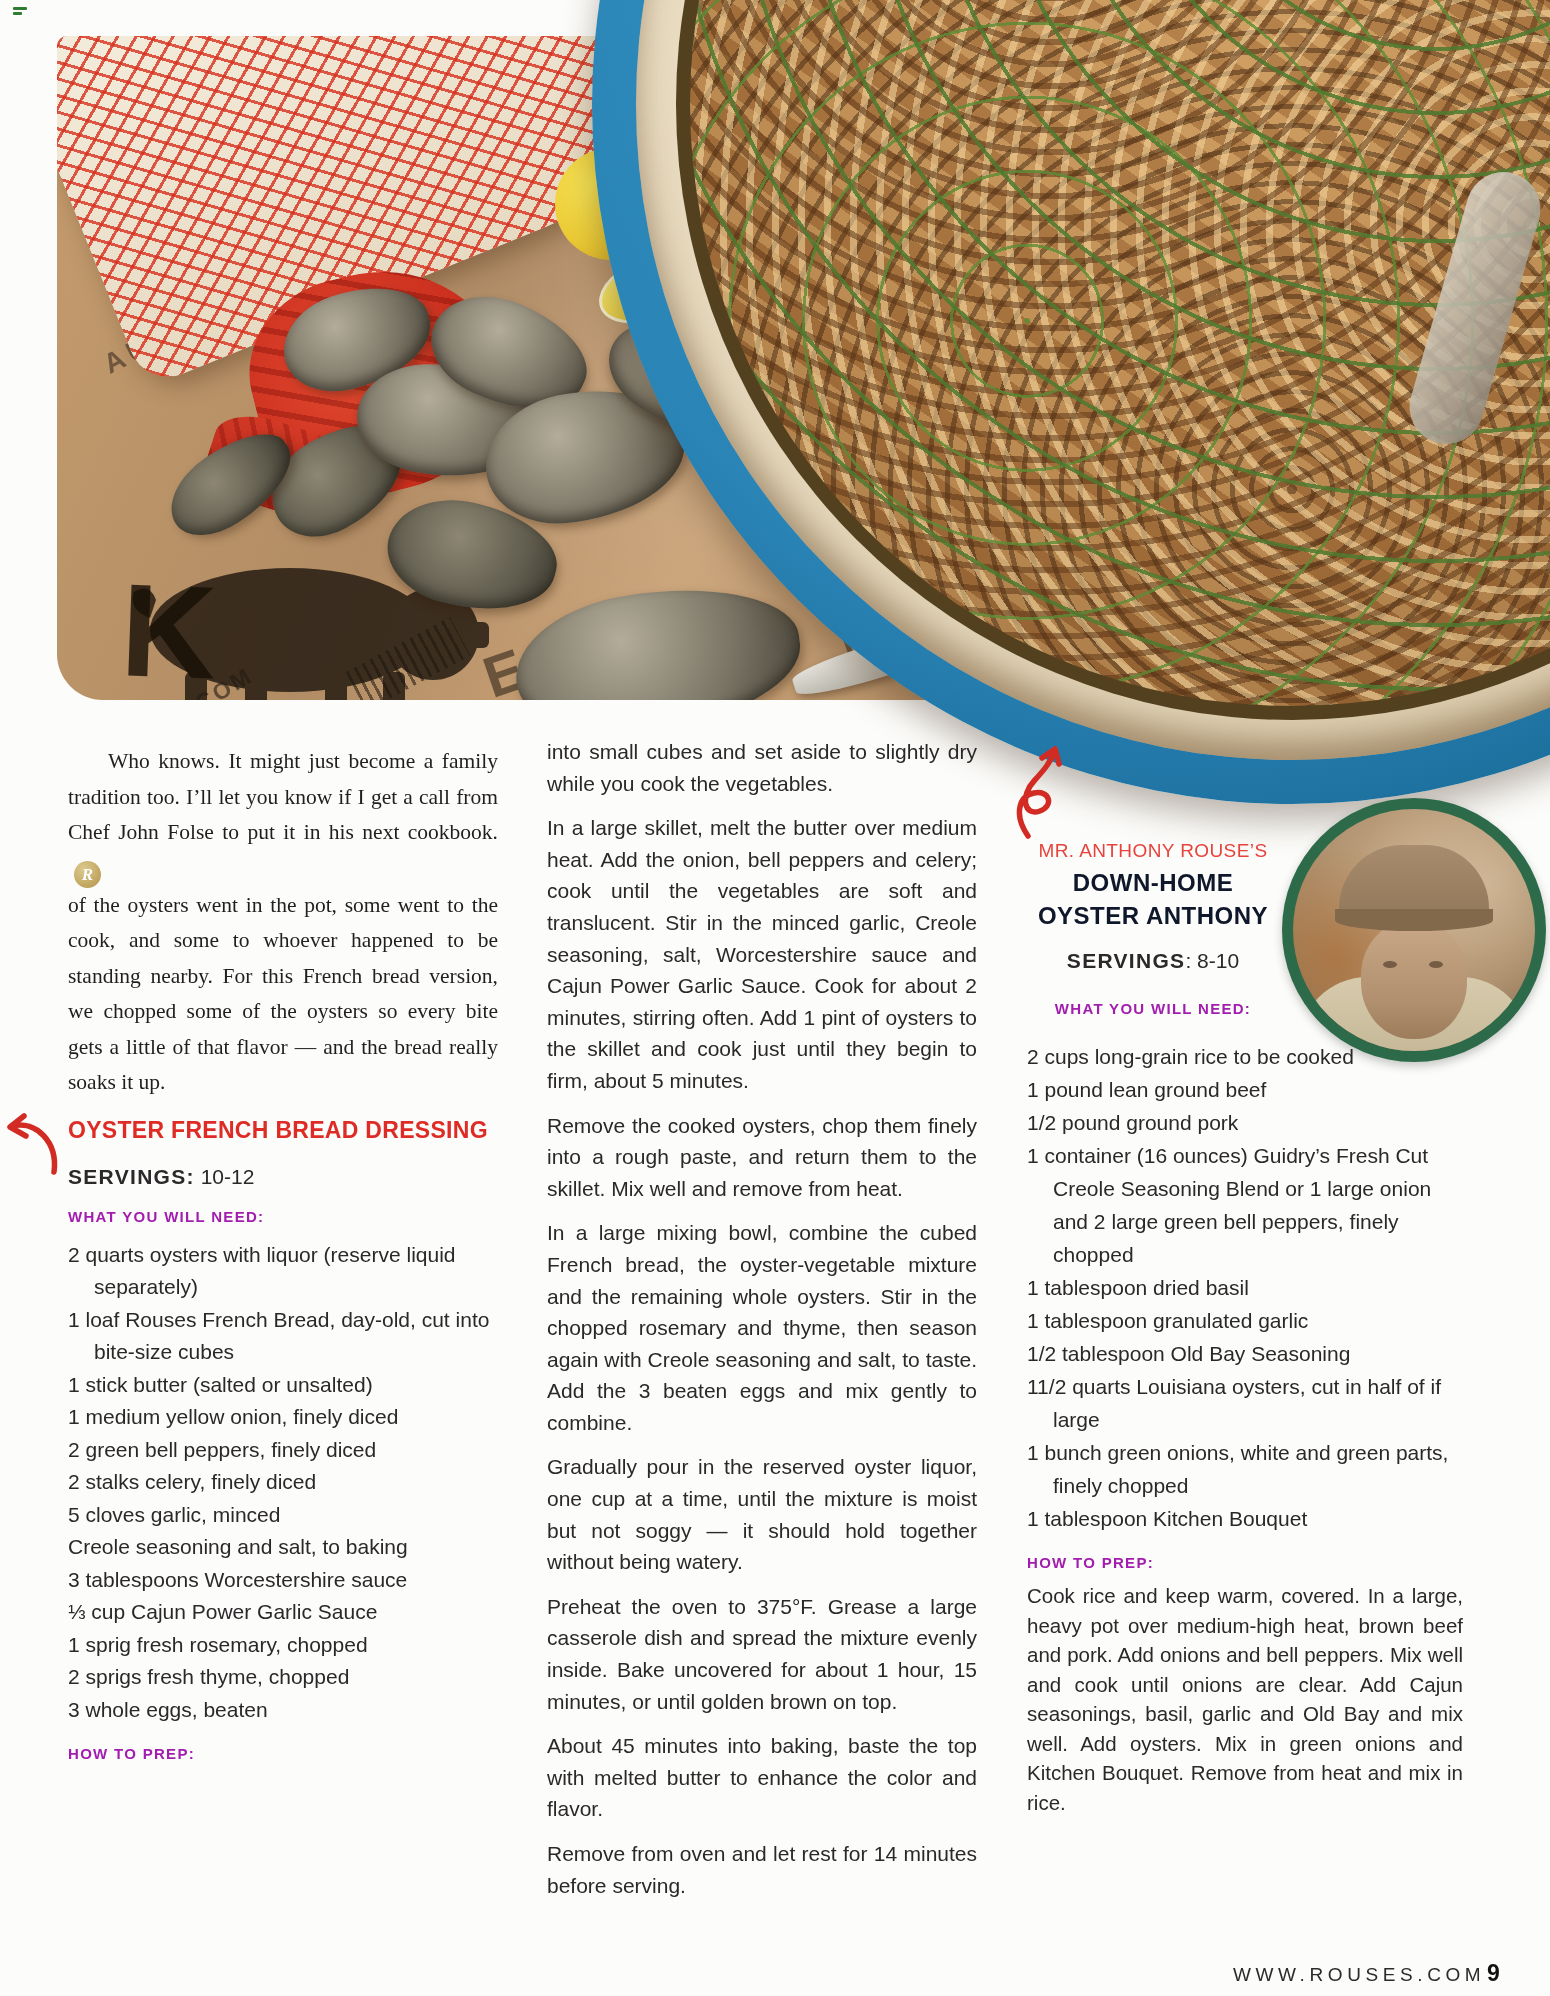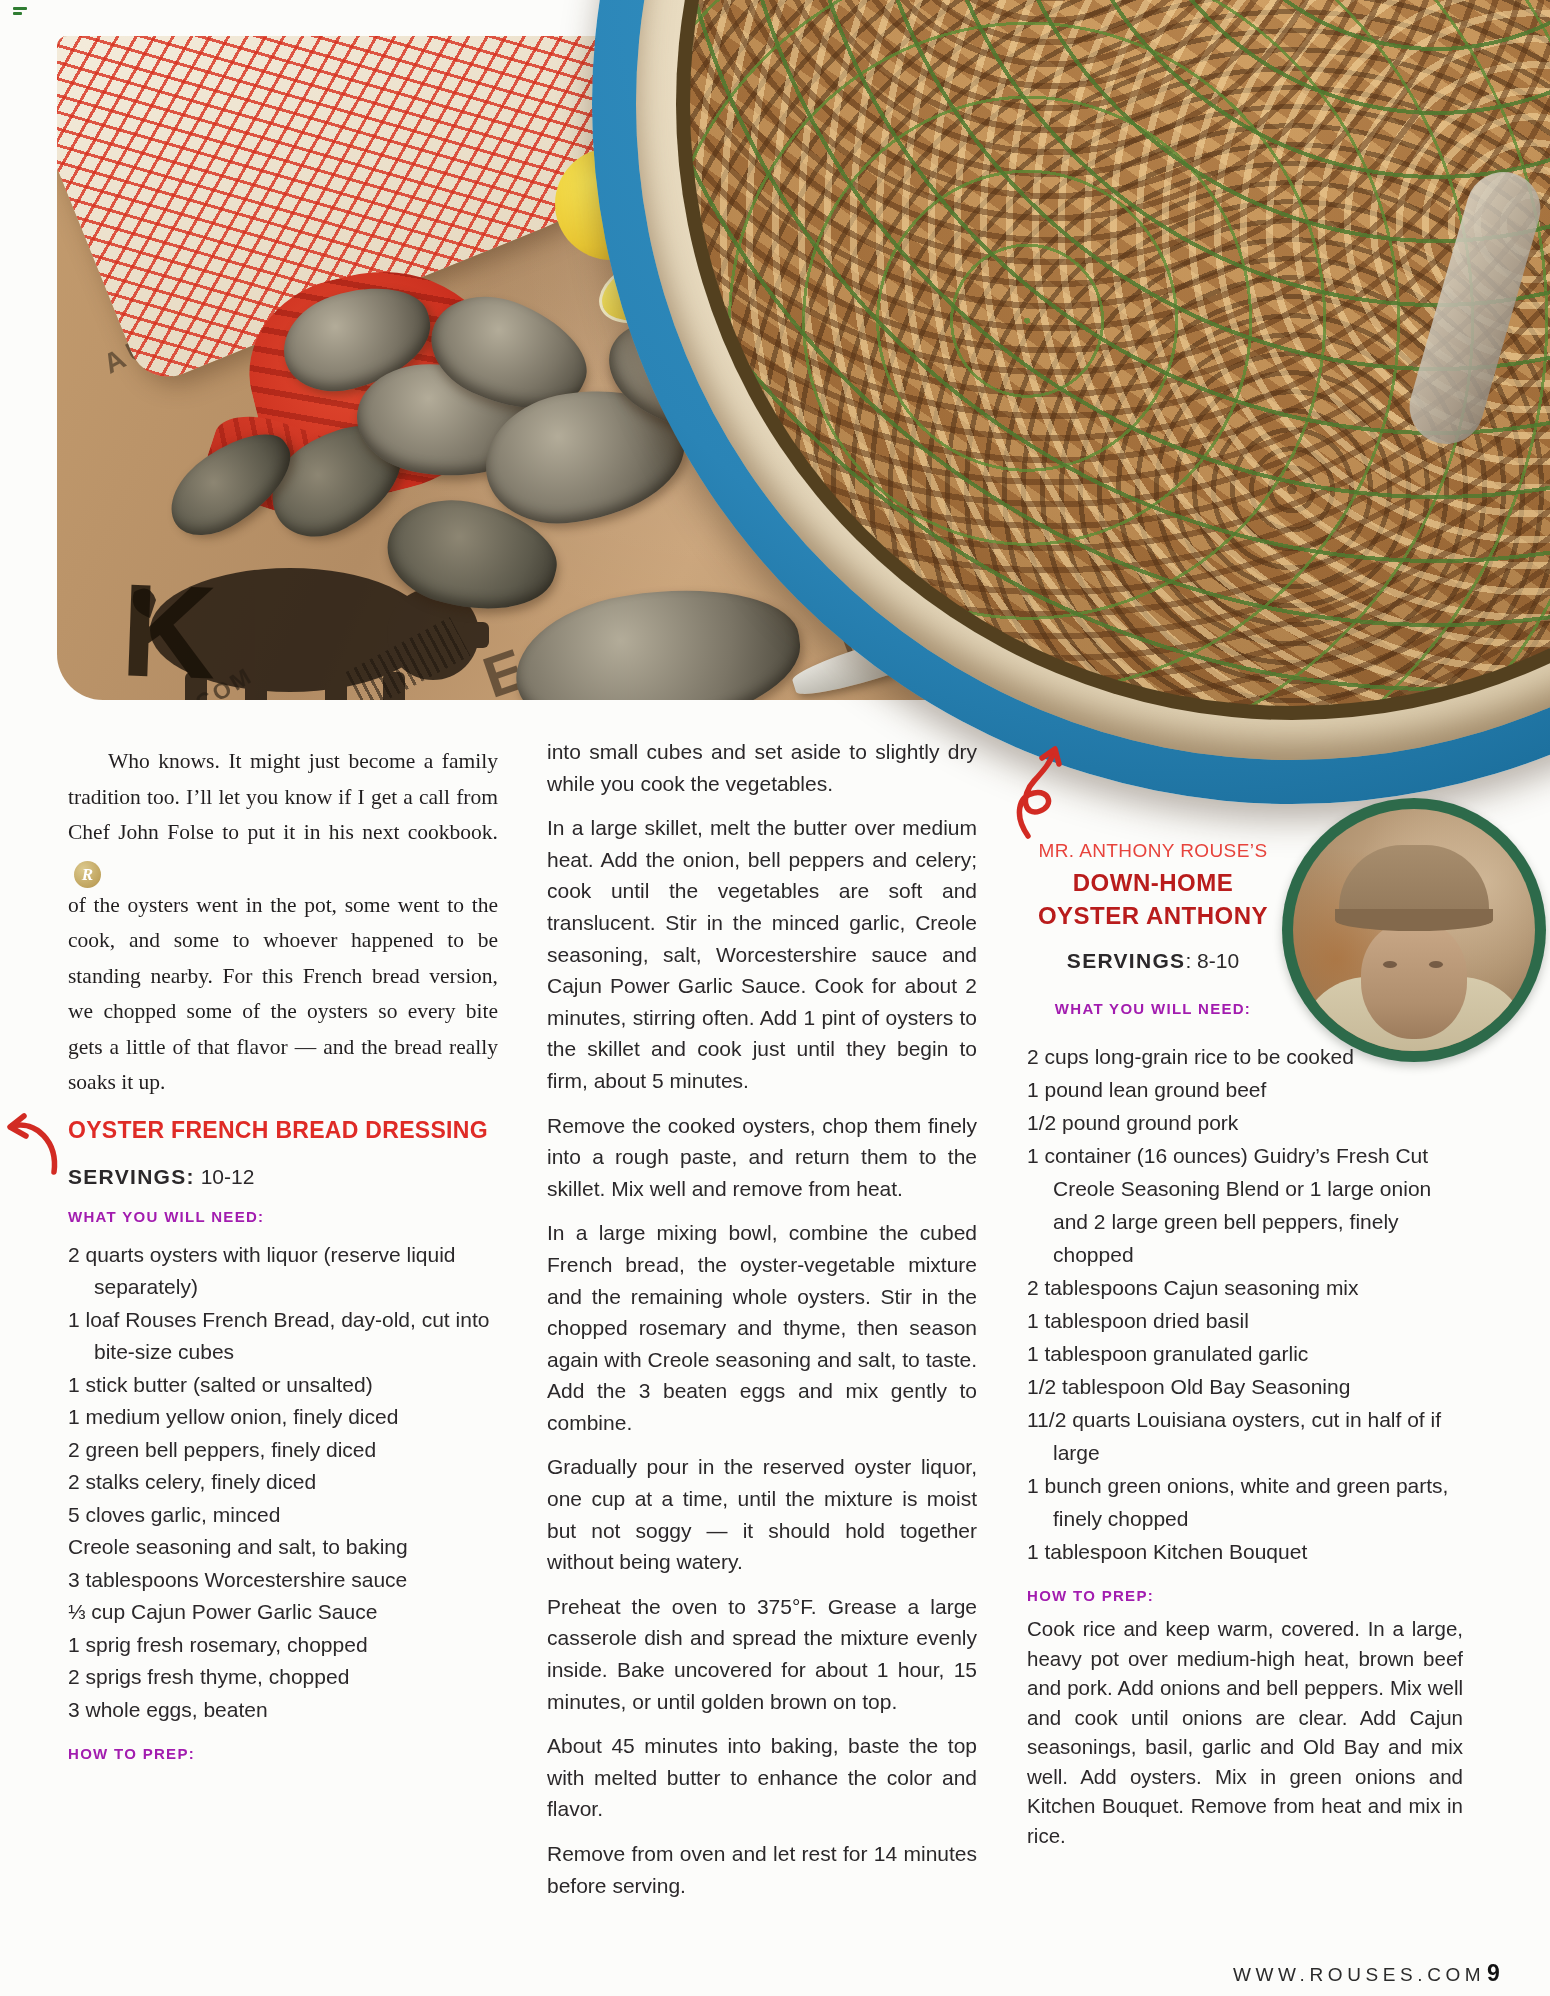--- a/index.html
+++ b/index.html
@@ -103,21 +103,21 @@
   .servings b{letter-spacing:1.3px;}
   h3.lbl{font-size:15px;font-weight:bold;letter-spacing:1.3px;margin:19px 0 0 0;color:#a21caf;}
   ul.ing{list-style:none;margin:14px 0 0 0;padding:0;font-size:21px;line-height:32.5px;}
   ul.ing li{padding-left:26px;text-indent:-26px;}
   .col3 ul.ing{line-height:33px;}
   .prep{margin:12px 0 0 0;font-size:21px;line-height:31.6px;}
   .step{margin:0 0 13px 0;font-size:21px;line-height:31.6px;text-align:justify;}
   .step:last-child{margin-bottom:0;}
   .r2head{width:252px;text-align:center;}
   .kicker{margin:0;font-size:19px;letter-spacing:.4px;color:#e7433c;font-weight:normal;}
-  h2.red2{font-size:24px;line-height:32.5px;font-weight:bold;color:#b91c1c;letter-spacing:.5px;margin:5px 0 0 0;}
+  h2.red2{font-size:24px;line-height:32.5px;font-weight:bold;color:#0f172a;letter-spacing:.5px;margin:5px 0 0 0;}
   .col3 .servings{margin-top:17px;}
   .col3 h3.first{width:252px;line-height:34px;}
   .prep3{margin:10px 0 0 0;font-size:20.5px;line-height:29.5px;text-align:justify;}
   
   .portrait{position:absolute;left:1282px;top:798px;width:264px;height:264px;border-radius:50%;
       background:#2d6a4a;z-index:3;box-shadow:0 4px 10px rgba(30,40,30,.25);}
   .portrait .ph{position:absolute;inset:11px;border-radius:50%;overflow:hidden;
       background:
         radial-gradient(circle at 18% 62%, rgba(170,100,40,.55), transparent 45%),
         radial-gradient(circle at 80% 30%, rgba(230,210,180,.5), transparent 50%),
@@ -248,21 +248,20 @@
     <h2 class="red2"><span>DOWN-HOME</span><br><span>OYSTER ANTHONY</span></h2>
     <p class="servings"><b>SERVINGS</b><span>: 8-10</span></p>
     <h3 class="lbl first">WHAT YOU WILL NEED:</h3>
   </div>
   <ul class="ing">
 
   <li>2 cups long-grain rice to be cooked</li>
       <li>1 pound lean ground beef</li>
       <li>1/2 pound ground pork</li>
       <li>1 container (16 ounces) Guidry’s Fresh Cut Creole Seasoning Blend or 1 large onion and 2 large green bell peppers, finely chopped</li>
-      <li>2 tablespoons Cajun seasoning mix</li>
       <li>1 tablespoon dried basil</li>
       <li>1 tablespoon granulated garlic</li>
       <li>1/2 tablespoon Old Bay Seasoning</li>
       <li>11/2 quarts Louisiana oysters, cut in half of if large</li>
       <li>1 bunch green onions, white and green parts, finely chopped</li>
       <li>1 tablespoon Kitchen Bouquet</li>
     </ul>
   <h3 class="lbl">HOW TO PREP:</h3>
   <p class="prep3">Cook rice and keep warm, covered. In a large, heavy pot over medium-high heat, brown beef and pork. Add onions and bell peppers. Mix well and cook until onions are clear. Add Cajun seasonings, basil, garlic and Old Bay and mix well. Add oysters. Mix in green onions and Kitchen Bouquet. Remove from heat and mix in rice.</p>
 </section>

